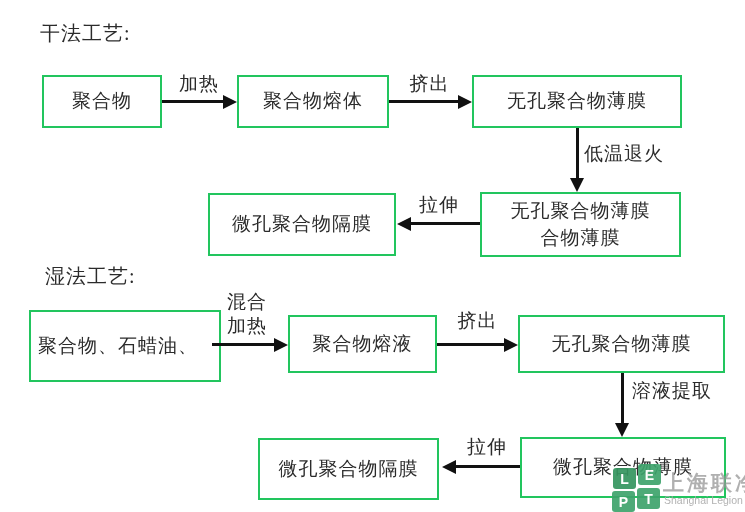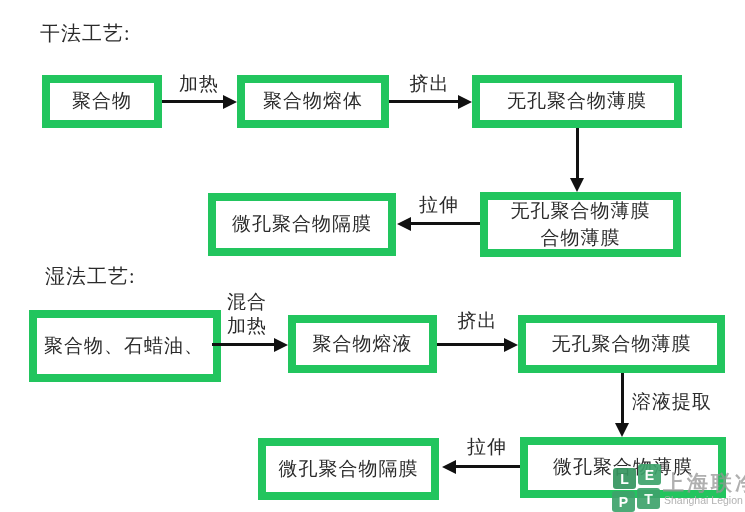--- a/index.html
+++ b/index.html
@@ -2,21 +2,21 @@
 <html><head>
 <meta charset="utf-8">
 <style>
   html,body{margin:0;padding:0;background:#fff;}
   .stage{
     position:relative;width:745px;height:512px;background:#fff;overflow:hidden;
     font-family:"Liberation Serif","DejaVu Serif",serif;color:#2b2b2b;
   }
   .title{position:absolute;font-size:20px;letter-spacing:1px;color:#2b2b2b;}
   .box{
-    position:absolute;box-sizing:border-box;border:8px solid #22c55e;background:#fff;
+    position:absolute;box-sizing:border-box;border:2px solid #22c55e;background:#fff;
     display:flex;flex-direction:column;align-items:center;justify-content:center;
     font-size:19px;line-height:1.38;text-align:center;letter-spacing:1px;
   }
   .box.left-align{align-items:flex-start;text-align:left;padding-left:7px;}
   .albl{position:absolute;font-size:19px;letter-spacing:1px;color:#2b2b2b;white-space:nowrap;}
   .albl.center{text-align:center;}
   .hline{position:absolute;height:3px;background:#111;}
   .vline{position:absolute;width:3px;background:#111;}
   .ah-right{position:absolute;width:0;height:0;border-top:7px solid transparent;border-bottom:7px solid transparent;border-left:14px solid #111;}
   .ah-left{position:absolute;width:0;height:0;border-top:7px solid transparent;border-bottom:7px solid transparent;border-right:14px solid #111;}
@@ -58,20 +58,21 @@
   <div class="albl center" style="left:387px;top:71px;width:85px;">挤出</div>
   <div class="hline" style="left:389px;top:100px;width:70px;"></div>
   <div class="ah-right" style="left:458px;top:95px;"></div>
 
   <div class="box" style="left:472px;top:75px;width:210px;height:53px;">
     <span>无孔聚合物薄膜</span>
   </div>
 
   <div class="vline" style="left:576px;top:128px;height:51px;"></div>
   <div class="ah-down" style="left:570px;top:178px;"></div>
+  <div class="albl" style="left:584px;top:141px;">低温退火</div>
 
   <div class="box" style="left:480px;top:192px;width:201px;height:65px;">
     <span>无孔聚合物薄膜</span>
     <span>合物薄膜</span>
   </div>
 
   <div class="albl center" style="left:400px;top:192px;width:78px;">拉伸</div>
   <div class="hline" style="left:410px;top:222px;width:70px;"></div>
   <div class="ah-left" style="left:397px;top:217px;"></div>
 
@@ -97,21 +98,21 @@
   <div class="albl center" style="left:437px;top:308px;width:81px;">挤出</div>
   <div class="hline" style="left:437px;top:343px;width:68px;"></div>
   <div class="ah-right" style="left:504px;top:338px;"></div>
 
   <div class="box" style="left:518px;top:315px;width:207px;height:58px;">
     <span>无孔聚合物薄膜</span>
   </div>
 
   <div class="vline" style="left:621px;top:373px;height:51px;"></div>
   <div class="ah-down" style="left:615px;top:423px;"></div>
-  <div class="albl" style="left:632px;top:389px;">溶液提取</div>
+  <div class="albl" style="left:632px;top:378px;">溶液提取</div>
 
   <div class="box" style="left:520px;top:437px;width:206px;height:61px;">
     <span>微孔聚合物薄膜</span>
   </div>
 
   <div class="albl center" style="left:452px;top:434px;width:70px;">拉伸</div>
   <div class="hline" style="left:455px;top:465px;width:65px;"></div>
   <div class="ah-left" style="left:442px;top:460px;"></div>
 
   <div class="box" style="left:258px;top:438px;width:181px;height:62px;">

